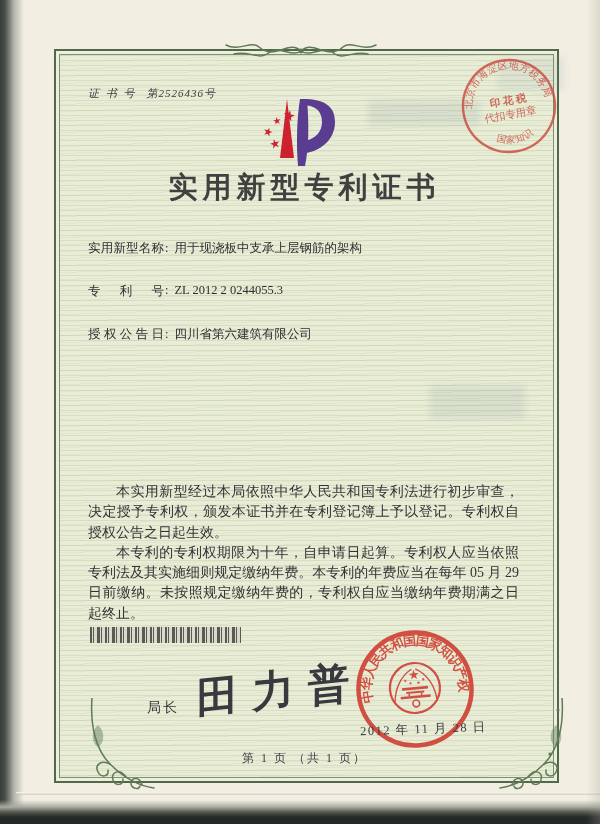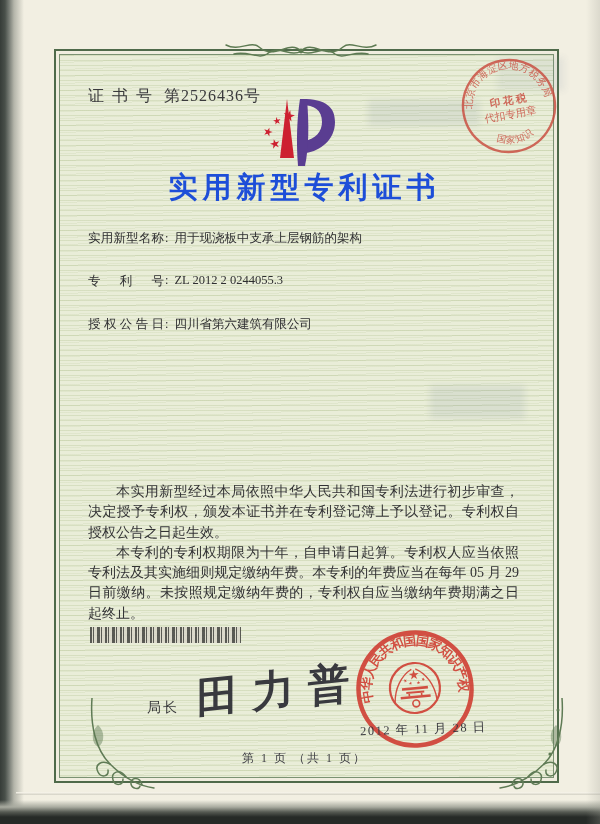--- a/index.html
+++ b/index.html
@@ -22,25 +22,25 @@
   .frame{position:absolute;left:54px;top:49px;width:501px;height:730px;
     border:2px solid #4f6a4a;background:#f0eddf;}
   .frame-inner{position:absolute;left:3px;top:3px;right:3px;bottom:3px;
     border:1px solid #7b9273;
     background:
       repeating-linear-gradient(180deg,rgba(140,165,95,.20) 0 1px,rgba(140,165,95,0) 1px 5px),
       repeating-linear-gradient(178deg,rgba(140,165,95,.10) 0 1px,rgba(140,165,95,0) 1px 7px),
       #e9edd8;}
   .ornament{position:absolute;pointer-events:none;}
   
-  .certno{position:absolute;left:88px;top:86px;font-size:16px;letter-spacing:2px;color:#3a3a3c;}
+  .certno{position:absolute;left:88px;top:86px;font-size:11px;letter-spacing:2px;color:#3a3a3c;font-style:italic;}
   .certno .num{margin-left:10px;letter-spacing:1px;}
   .title{position:absolute;left:54px;top:168px;width:501px;text-align:center;
-    font-size:29px;font-weight:600;letter-spacing:5px;color:#1d4ed8;}
-  .fields{position:absolute;left:88px;top:230px;width:440px;font-size:12.5px;color:#2e2e30;}
+    font-size:29px;font-weight:600;letter-spacing:5px;color:#404040;}
+  .fields{position:absolute;left:88px;top:240px;width:440px;font-size:12.5px;color:#2e2e30;}
   .frow{height:20px;margin-bottom:23px;white-space:nowrap;}
   .flabel{display:inline-block;width:76px;text-align:justify;text-align-last:justify;vertical-align:top;}
   .fcolon{margin:0 6px 0 1px;}
   .paras{position:absolute;left:88px;top:482px;width:431px;font-size:14px;
     line-height:20.3px;text-align:justify;color:#323234;}
   .paras p{margin:0;text-indent:2em;}
   .barcode{position:absolute;left:90px;top:627px;width:151px;height:16px;
     background:repeating-linear-gradient(90deg,#41413e 0 2px,#d9d6c9 2px 3px,#41413e 3px 4px,#d9d6c9 4px 7px,#41413e 7px 10px,#d9d6c9 10px 11px,#41413e 11px 12px,#d9d6c9 12px 15px);
     opacity:.85;}
   .sig-title{position:absolute;left:147px;top:699px;font-size:14px;letter-spacing:2px;color:#3a3a3c;}

